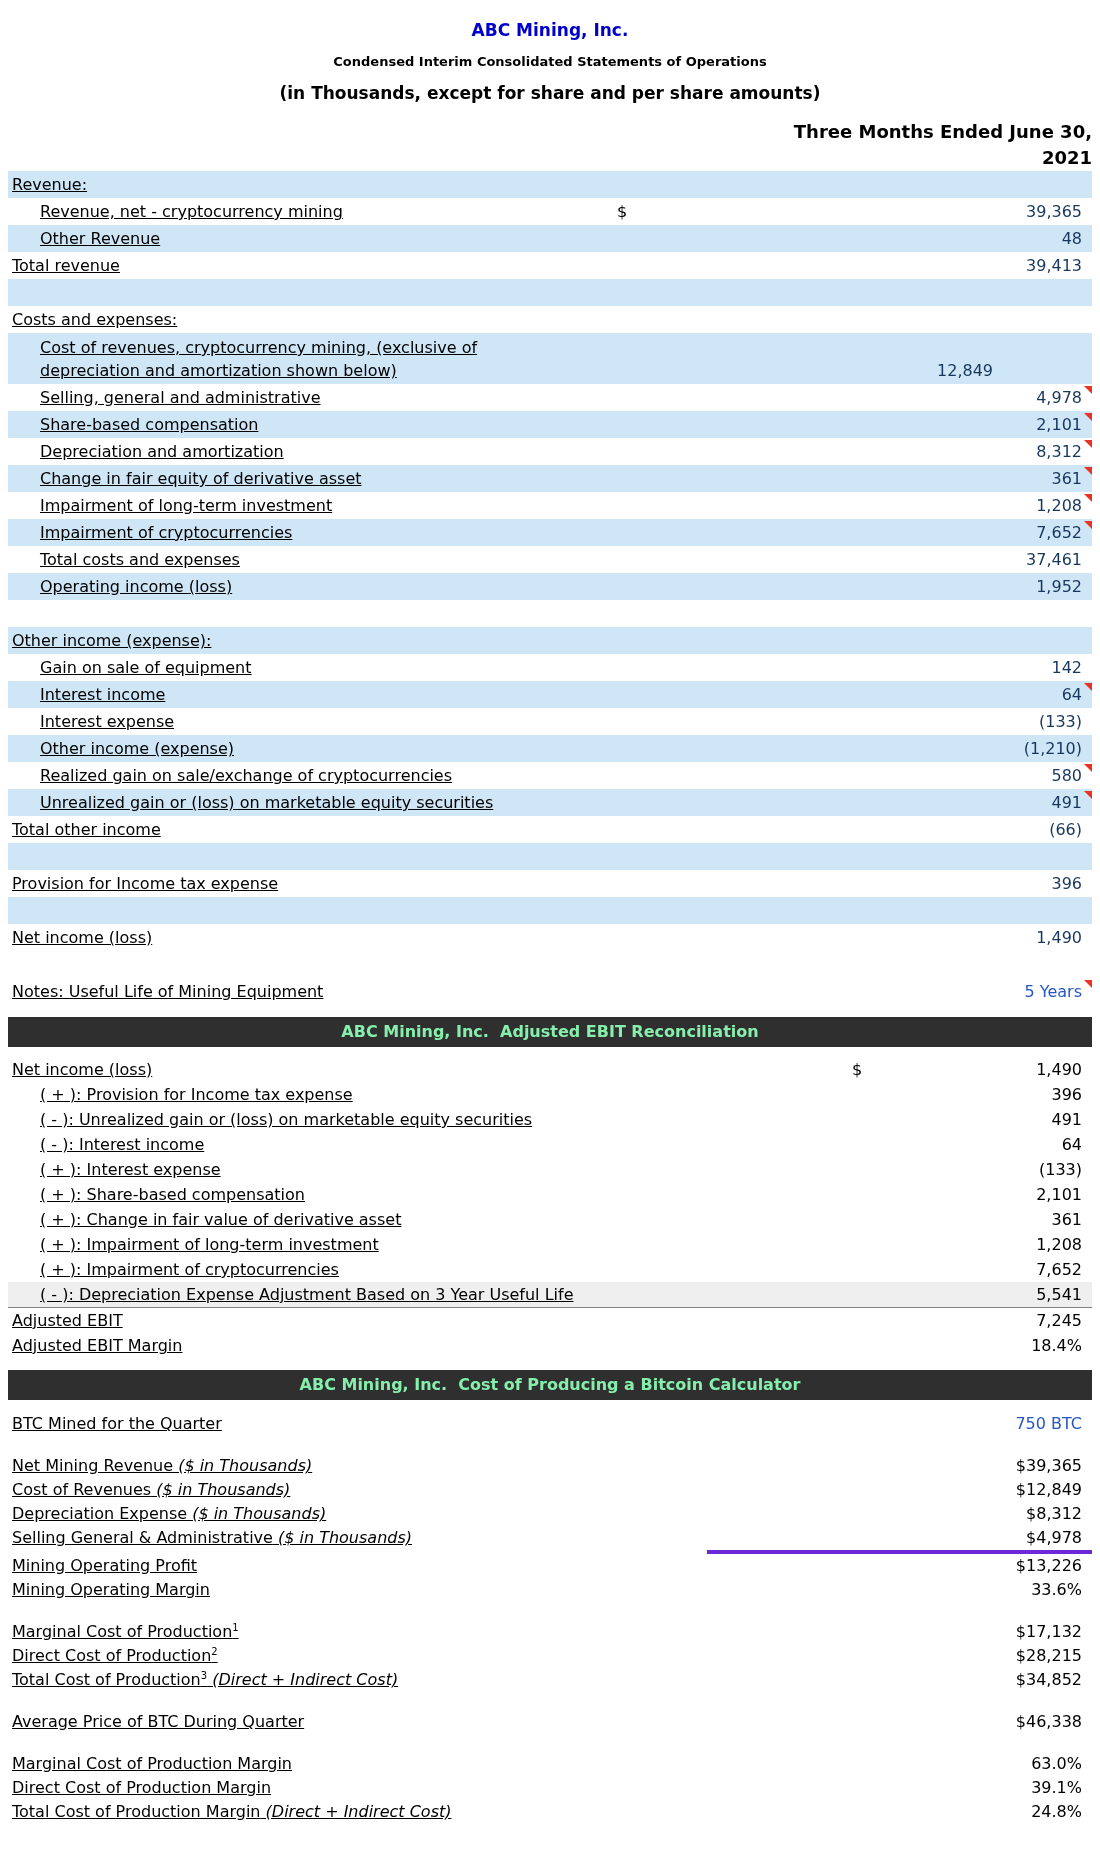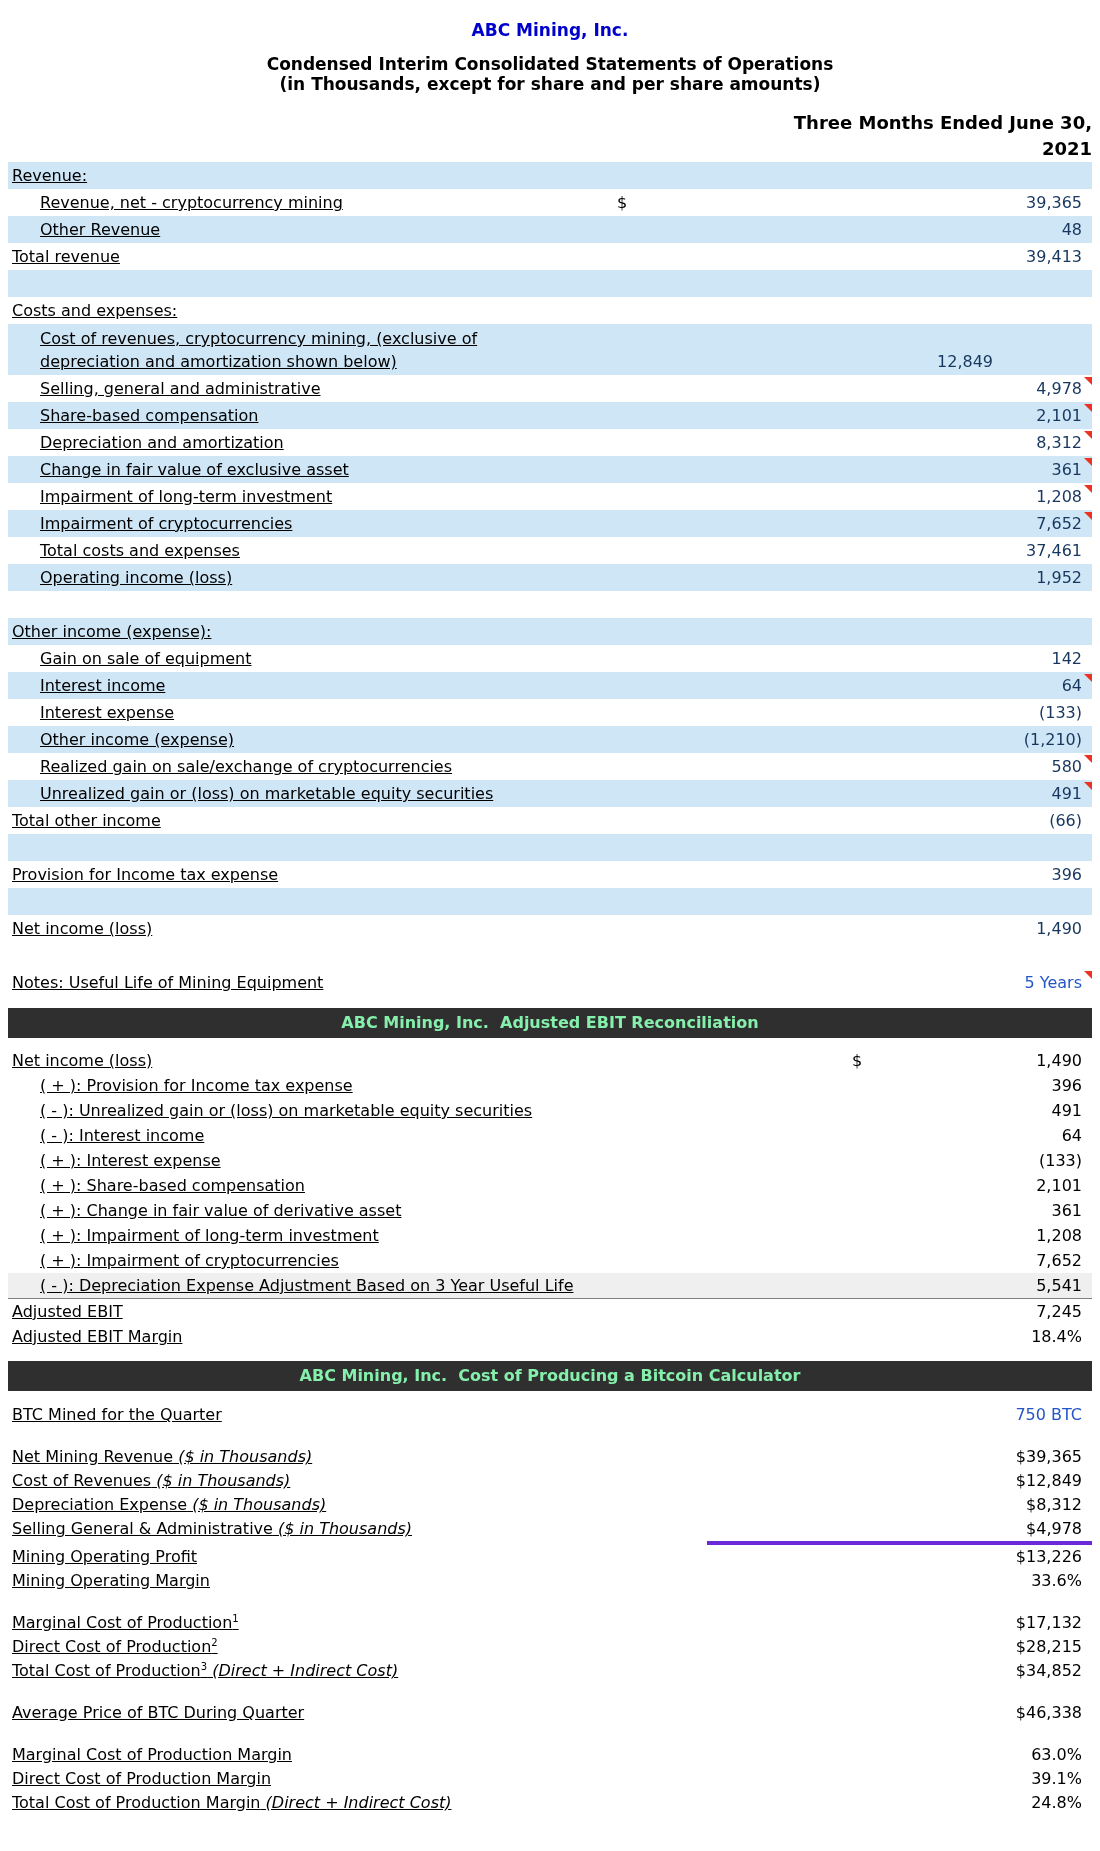--- a/index.html
+++ b/index.html
@@ -7,21 +7,21 @@
   body {
     width:1100px; min-height:1851px;
     font-family:"DejaVu Sans","Liberation Sans",sans-serif;
     font-size:16px; color:#000;
   }
   .page { padding:0 8px; }
 
   
   .hdr { text-align:center; padding-top:20px; }
   .hdr .company { color:var(--title-blue); font-weight:bold; font-size:17px; margin-bottom:14px; }
-  .hdr .title   { font-weight:bold; font-size:17px; }
+  .hdr .title   { font-weight:bold; font-size:13px; margin-bottom:14px; }
   .hdr .subtitle{ font-weight:bold; font-size:17px; }
   .period { width:500px; margin-left:auto; margin-top:16px; margin-bottom:0;
             text-align:right; font-weight:bold; font-size:18px; line-height:26px; }
 
   
   .row { display:flex; position:relative; }
   .row.shade { background:var(--stripe); }
   .lbl { flex:1; padding-left:4px;text-decoration:underline; }
   .lbl.ind1 { padding-left:32px; }
   .it { font-style:italic; }
@@ -139,21 +139,21 @@
       </div>
       <div class="row stmt">
         <div class="lbl ind1">Depreciation and amortization</div>
         <div class="vcell v-stmt">
           <span class="cur"></span>
           <span class="val navy">8,312</span>
           <span class="marker"></span>
         </div>
       </div>
       <div class="row stmt shade">
-        <div class="lbl ind1">Change in fair value of exclusive asset</div>
+        <div class="lbl ind1">Change in fair equity of derivative asset</div>
         <div class="vcell v-stmt">
           <span class="cur"></span>
           <span class="val navy">361</span>
           <span class="marker"></span>
         </div>
       </div>
       <div class="row stmt">
         <div class="lbl ind1">Impairment of long-term investment</div>
         <div class="vcell v-stmt">
           <span class="cur"></span>

